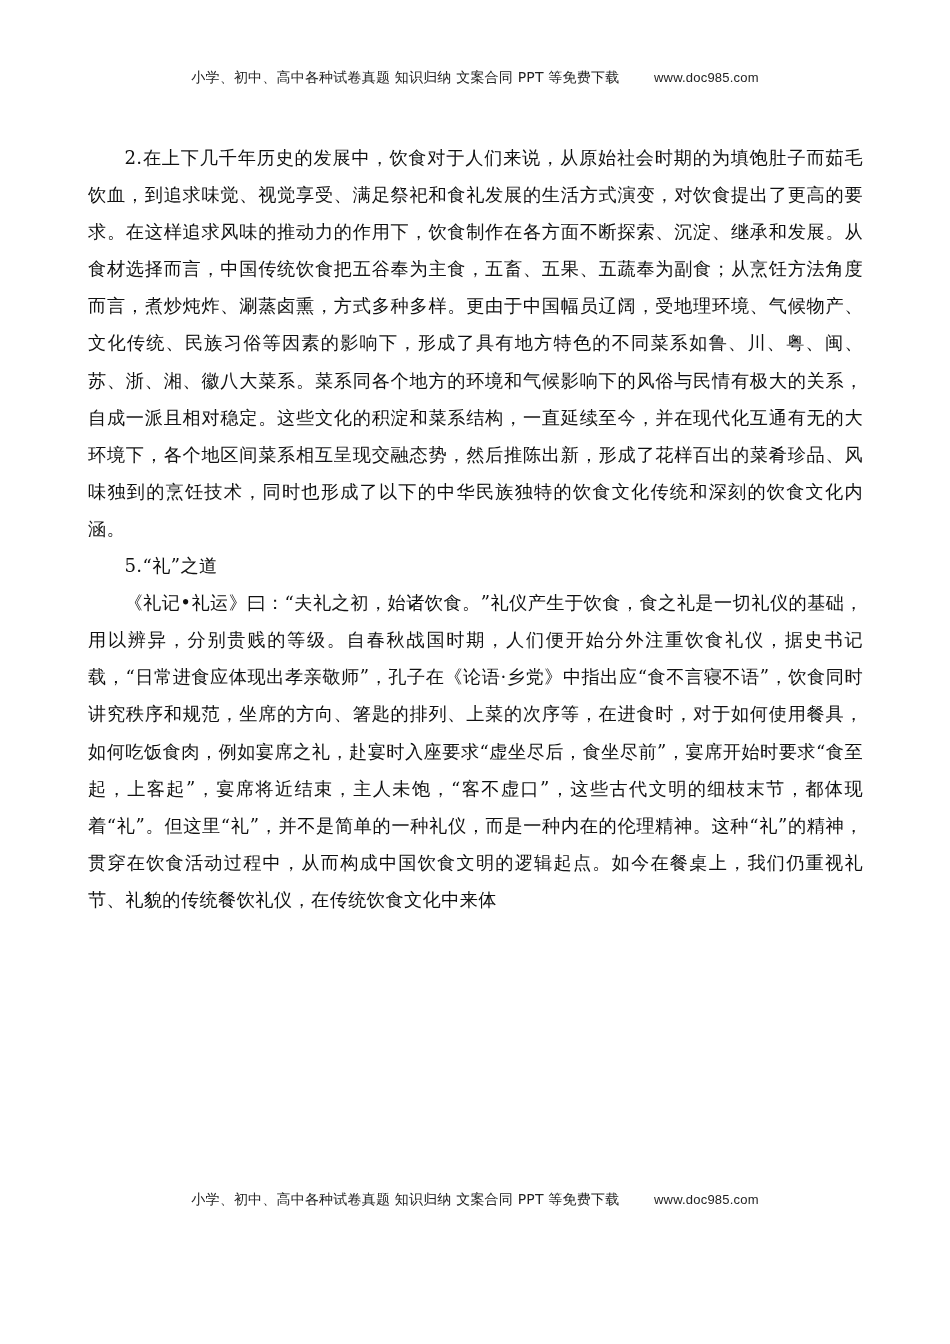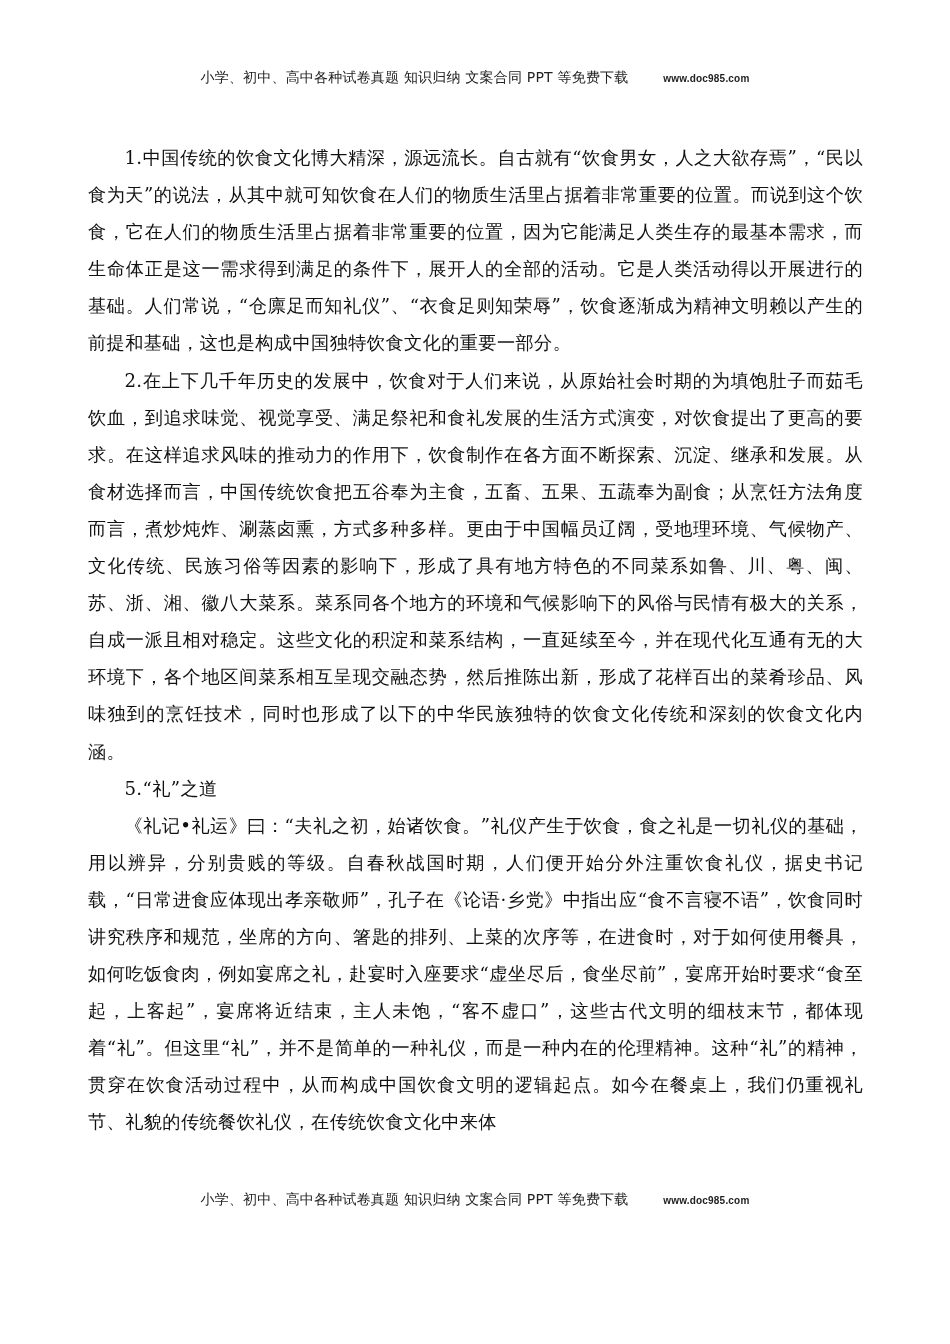--- a/index.html
+++ b/index.html
@@ -24,22 +24,21 @@
       font-size: 14px;
       color: #222222;
       white-space: nowrap;
       letter-spacing: 0.2px;
     }
     .page-header { top: 69px; }
     .page-footer { top: 1191px; }
     .page-header .site, .page-footer .site {
       margin-left: 30px;
       font-family: "Liberation Sans", sans-serif;
-      font-size: 10px;
-      font-weight: bold;
+      font-size: 13px;
     }
     .body-text {
       position: absolute;
       left: 88px;
       top: 139px;
       width: 775px;
       font-size: 18.2px;
       line-height: 37.1px;
       text-align: justify;
       text-justify: inter-character;
@@ -52,21 +51,20 @@
   </style>
 </head>
 <body>
 
 <div class="page-header">
   <span>小学、初中、高中各种试卷真题  知识归纳  文案合同  PPT 等免费下载</span>
   <span class="site">www.doc985.com</span>
 </div>
 
 <div class="body-text">
-  <p>1.中国传统的饮食文化博大精深，源远流长。自古就有“饮食男女，人之大欲存焉”，“民以食为天”的说法，从其中就可知饮食在人们的物质生活里占据着非常重要的位置。而说到这个饮食，它在人们的物质生活里占据着非常重要的位置，因为它能满足人类生存的最基本需求，而生命体正是这一需求得到满足的条件下，展开人的全部的活动。它是人类活动得以开展进行的基础。人们常说，“仓廪足而知礼仪”、“衣食足则知荣辱”，饮食逐渐成为精神文明赖以产生的前提和基础，这也是构成中国独特饮食文化的重要一部分。</p>
   <p>2.在上下几千年历史的发展中，饮食对于人们来说，从原始社会时期的为填饱肚子而茹毛饮血，到追求味觉、视觉享受、满足祭祀和食礼发展的生活方式演变，对饮食提出了更高的要求。在这样追求风味的推动力的作用下，饮食制作在各方面不断探索、沉淀、继承和发展。从食材选择而言，中国传统饮食把五谷奉为主食，五畜、五果、五蔬奉为副食；从烹饪方法角度而言，煮炒炖炸、涮蒸卤熏，方式多种多样。更由于中国幅员辽阔，受地理环境、气候物产、文化传统、民族习俗等因素的影响下，形成了具有地方特色的不同菜系如鲁、川、粤、闽、苏、浙、湘、徽八大菜系。菜系同各个地方的环境和气候影响下的风俗与民情有极大的关系，自成一派且相对稳定。这些文化的积淀和菜系结构，一直延续至今，并在现代化互通有无的大环境下，各个地区间菜系相互呈现交融态势，然后推陈出新，形成了花样百出的菜肴珍品、风味独到的烹饪技术，同时也形成了以下的中华民族独特的饮食文化传统和深刻的饮食文化内涵。</p>
   <p>5.“礼”之道</p>
   <p>《礼记•礼运》曰：“夫礼之初，始诸饮食。”礼仪产生于饮食，食之礼是一切礼仪的基础，用以辨异，分别贵贱的等级。自春秋战国时期，人们便开始分外注重饮食礼仪，据史书记载，“日常进食应体现出孝亲敬师”，孔子在《论语·乡党》中指出应“食不言寝不语”，饮食同时讲究秩序和规范，坐席的方向、箸匙的排列、上菜的次序等，在进食时，对于如何使用餐具，如何吃饭食肉，例如宴席之礼，赴宴时入座要求“虚坐尽后，食坐尽前”，宴席开始时要求“食至起，上客起”，宴席将近结束，主人未饱，“客不虚口”，这些古代文明的细枝末节，都体现着“礼”。但这里“礼”，并不是简单的一种礼仪，而是一种内在的伦理精神。这种“礼”的精神，贯穿在饮食活动过程中，从而构成中国饮食文明的逻辑起点。如今在餐桌上，我们仍重视礼节、礼貌的传统餐饮礼仪，在传统饮食文化中来体</p>
 </div>
 
 <div class="page-footer">
   <span>小学、初中、高中各种试卷真题  知识归纳  文案合同  PPT 等免费下载</span>
   <span class="site">www.doc985.com</span>
 </div>
 

